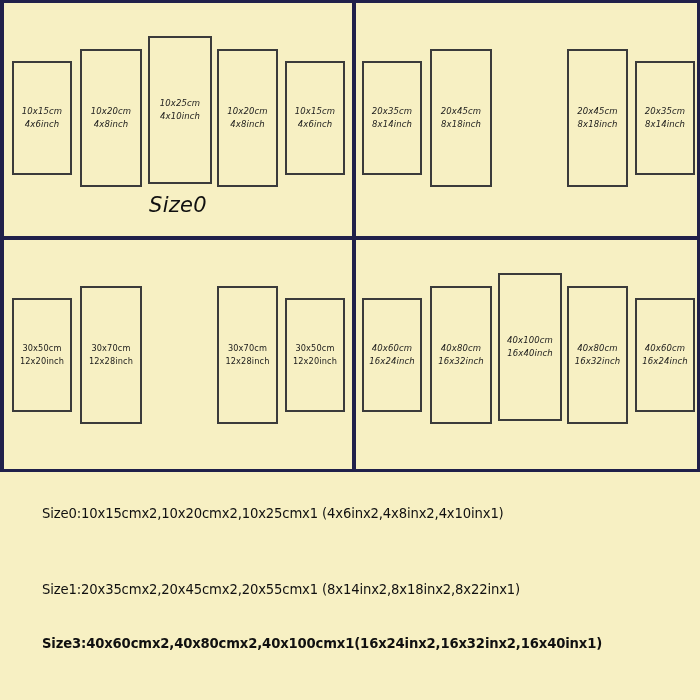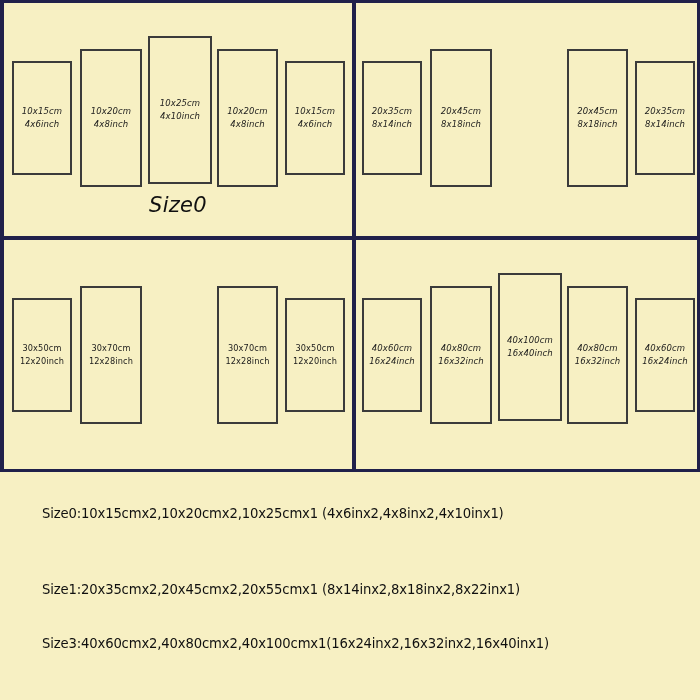--- a/index.html
+++ b/index.html
@@ -105,21 +105,21 @@
     left:42px;
     font-size:13.2px;
     color:#101010;
     white-space:nowrap;
     letter-spacing:-0.15px;
     font-family:"DejaVu Sans","Liberation Sans",sans-serif;
   }
   .l0{top:26px;}
   .l1{top:66px;margin-top:36px;}
   .l2{top:112px;}
-  .l3{top:156px;}
+  .l3{top:156px;font-weight:bold;}
 </style>
 </head>
 <body>
 
 <div class="sheet">
 
   <div class="grid">
 
     <div class="quad q0">
       <div class="panels">

